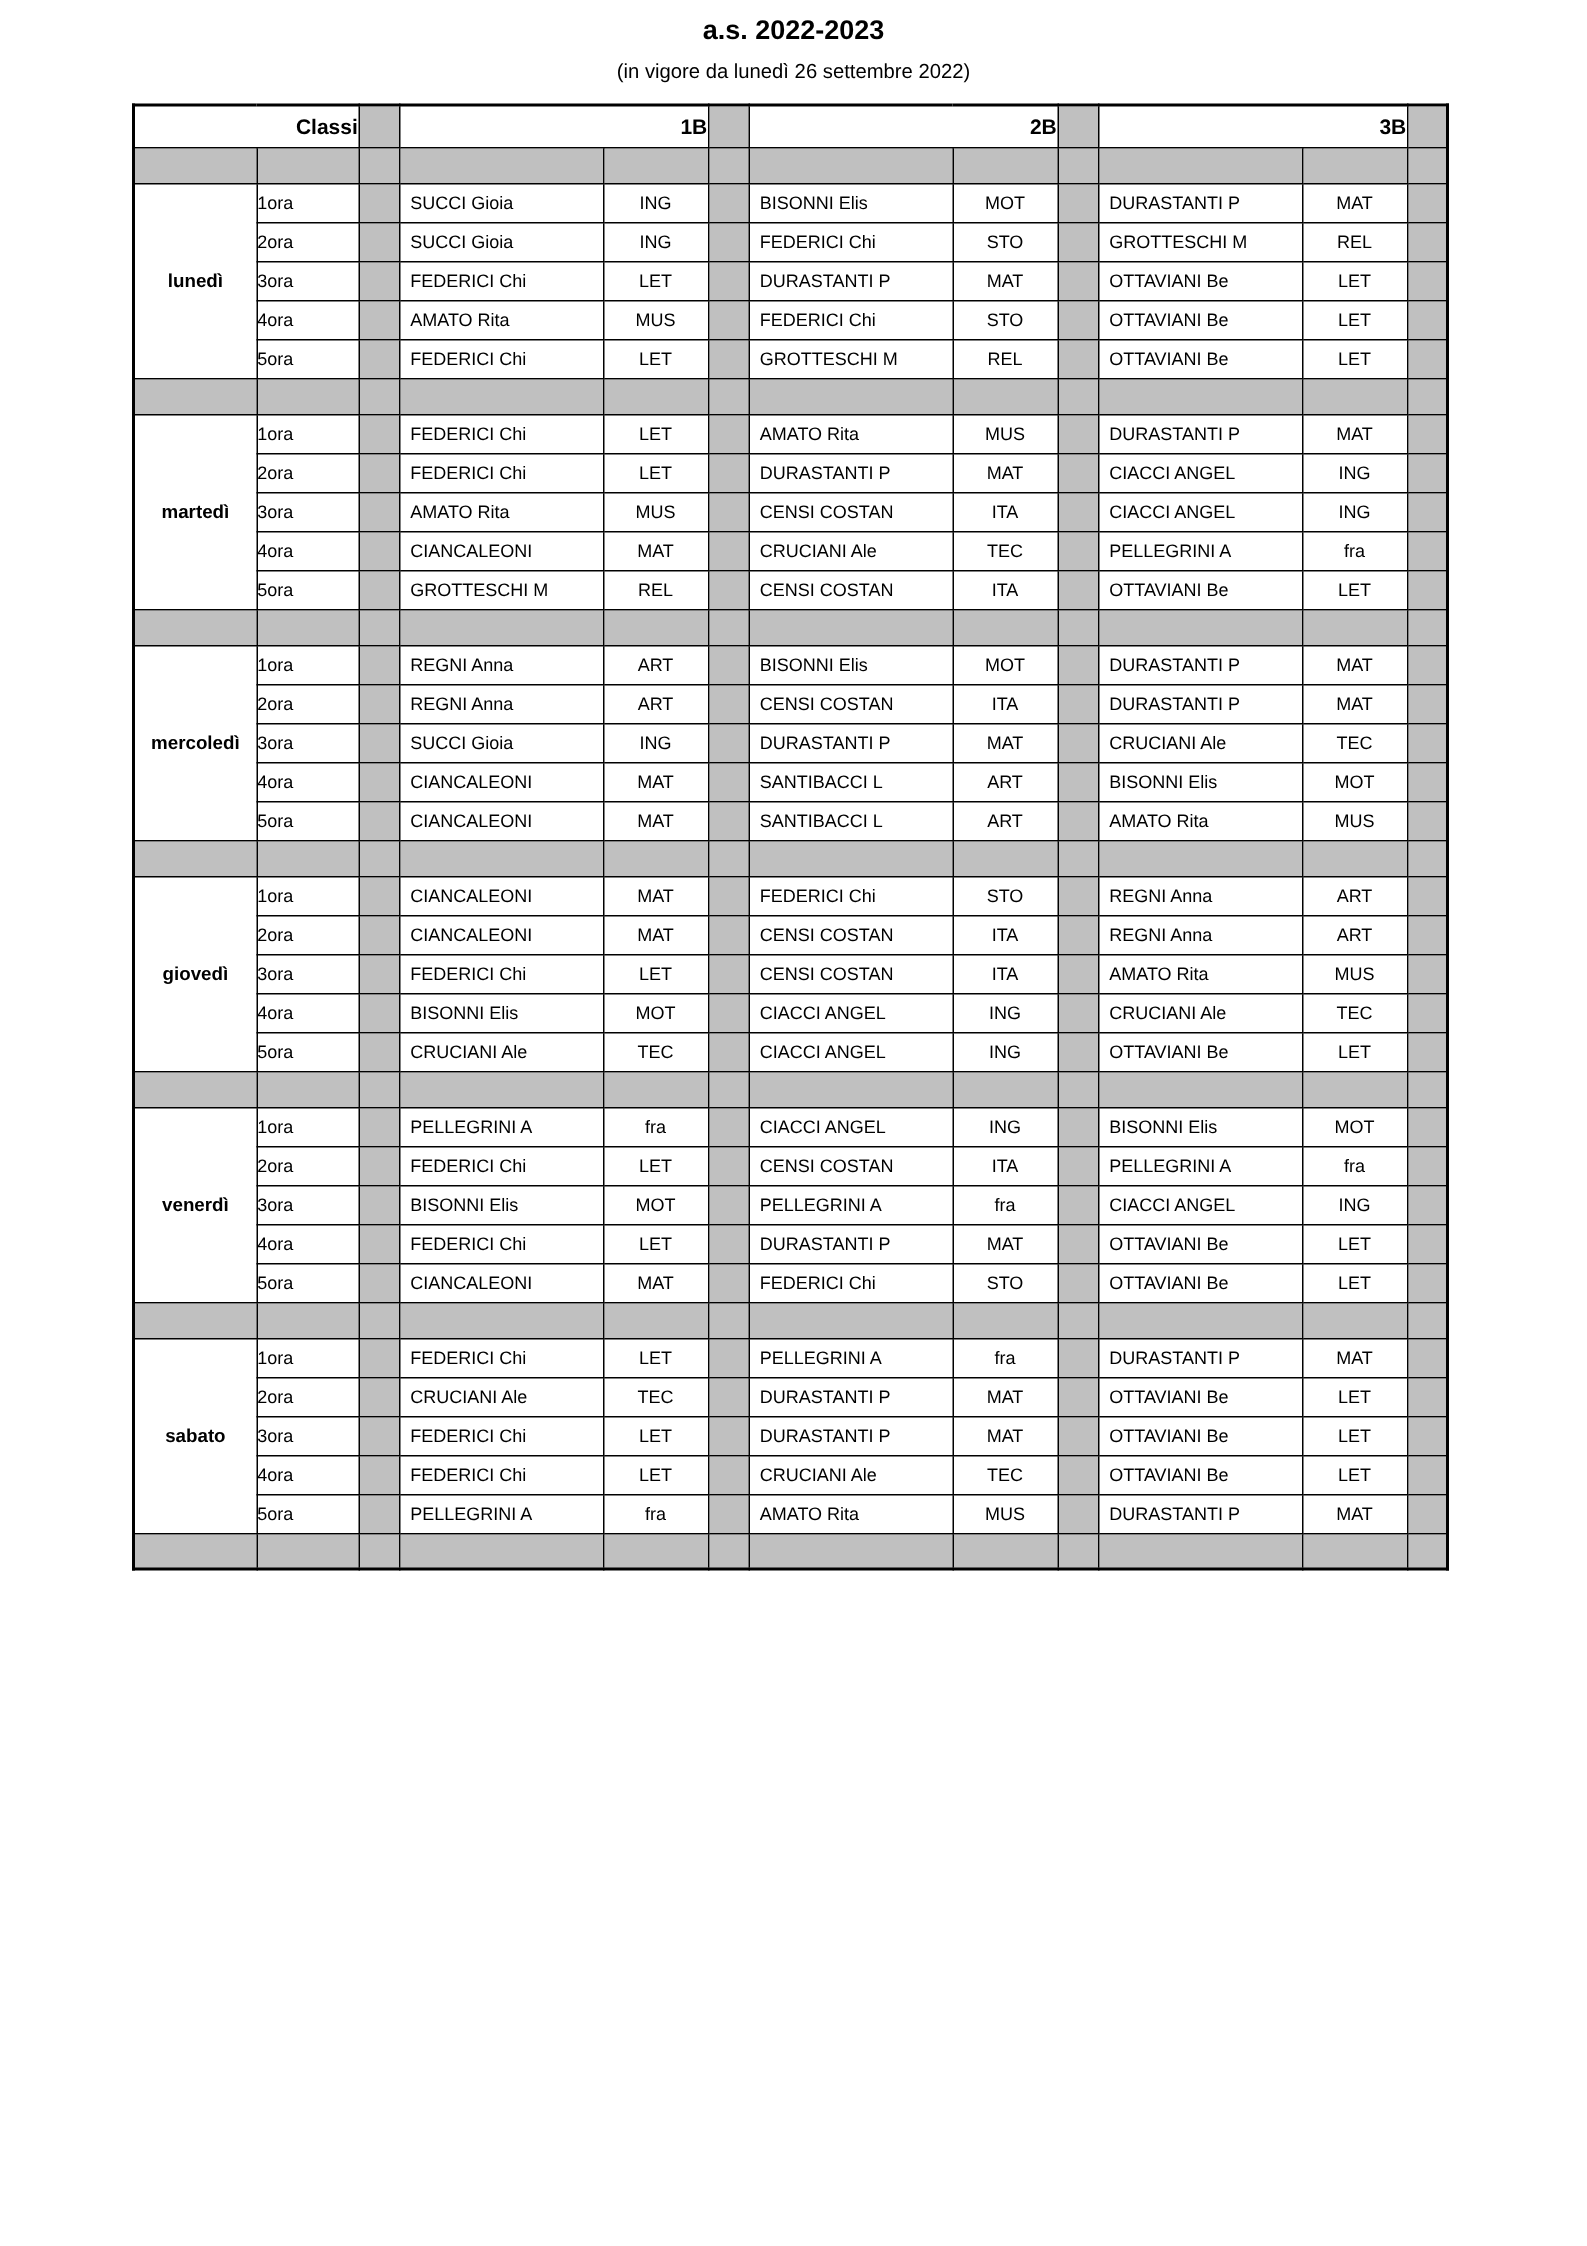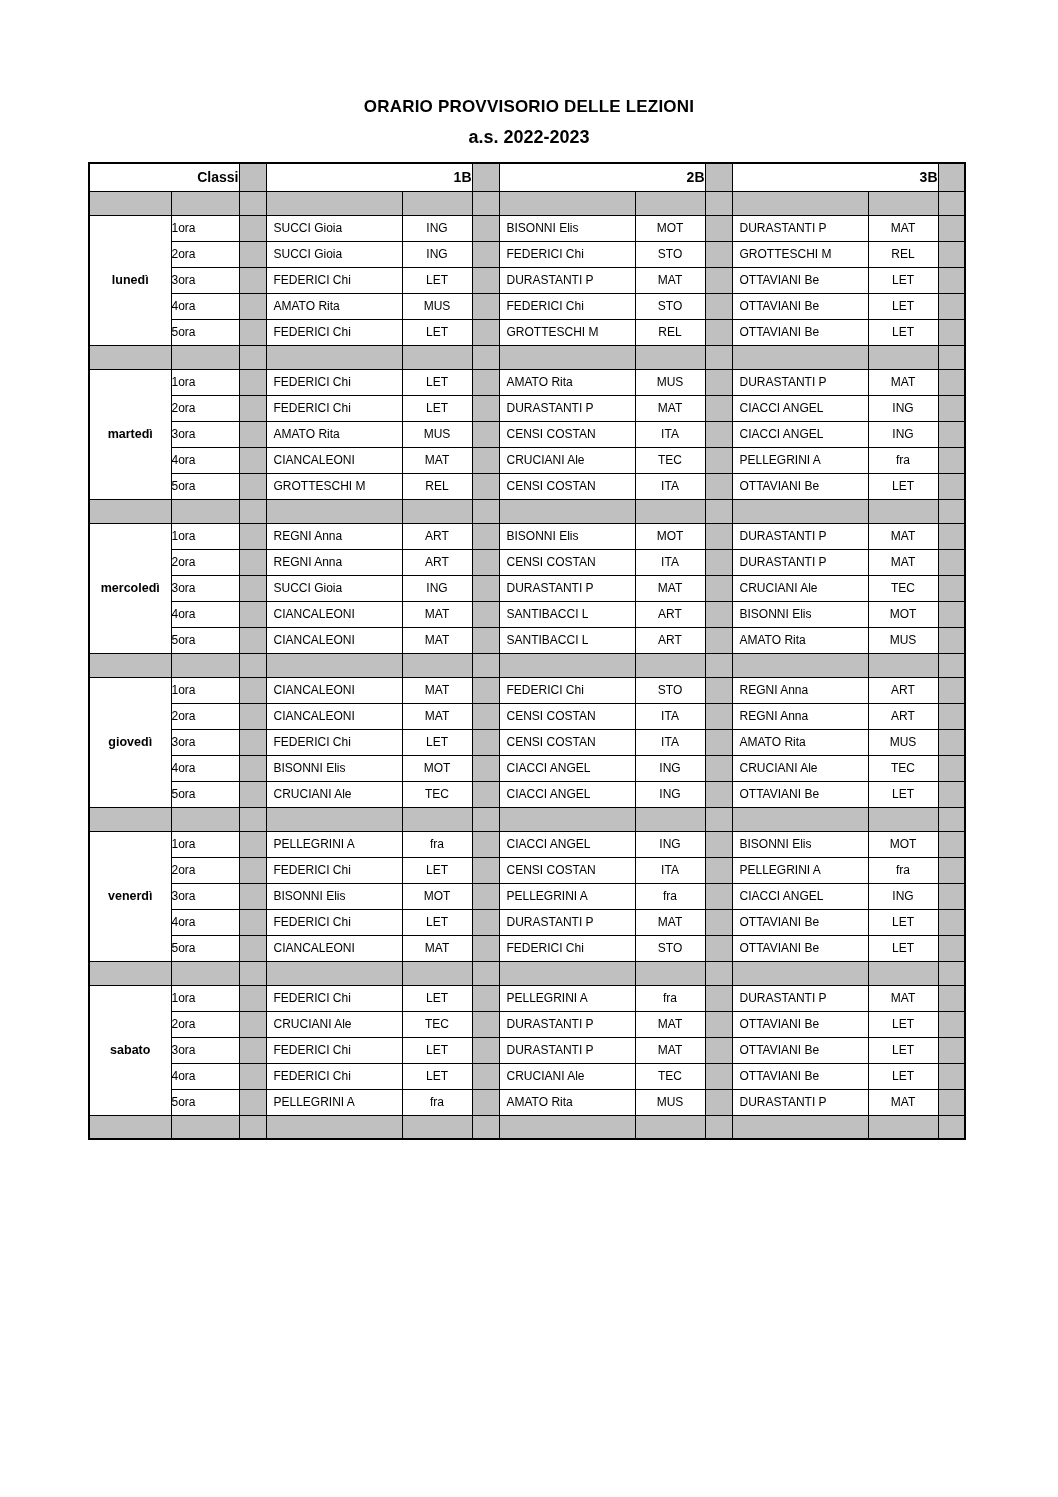--- a/index.html
+++ b/index.html
@@ -40,22 +40,22 @@
   tr.grayrow td { background: var(--spacer); height: 24px; }
   td.day { font-weight: bold; font-size: 12.5px; text-align: center; }
   td.ora { }
   td.teacher { padding-left: 7px; }
   td.subject { text-align: center; }
 </style>
 </head>
 <body>
 
 <div class="page">
-  <div class="title">ORARIO PROVVISORIO DELLE LEZIONI</div>
   <div class="subtitle">a.s. 2022-2023</div>
+  <div class="note">(in vigore da lunedì 26 settembre 2022)</div>
 
   <table class="timetable">
     <colgroup>
       <col style="width:82px">
         <col style="width:68px">
         <col style="width:27px">
       <col style="width:136px">
         <col style="width:70px">
         <col style="width:27px">
       <col style="width:136px">

